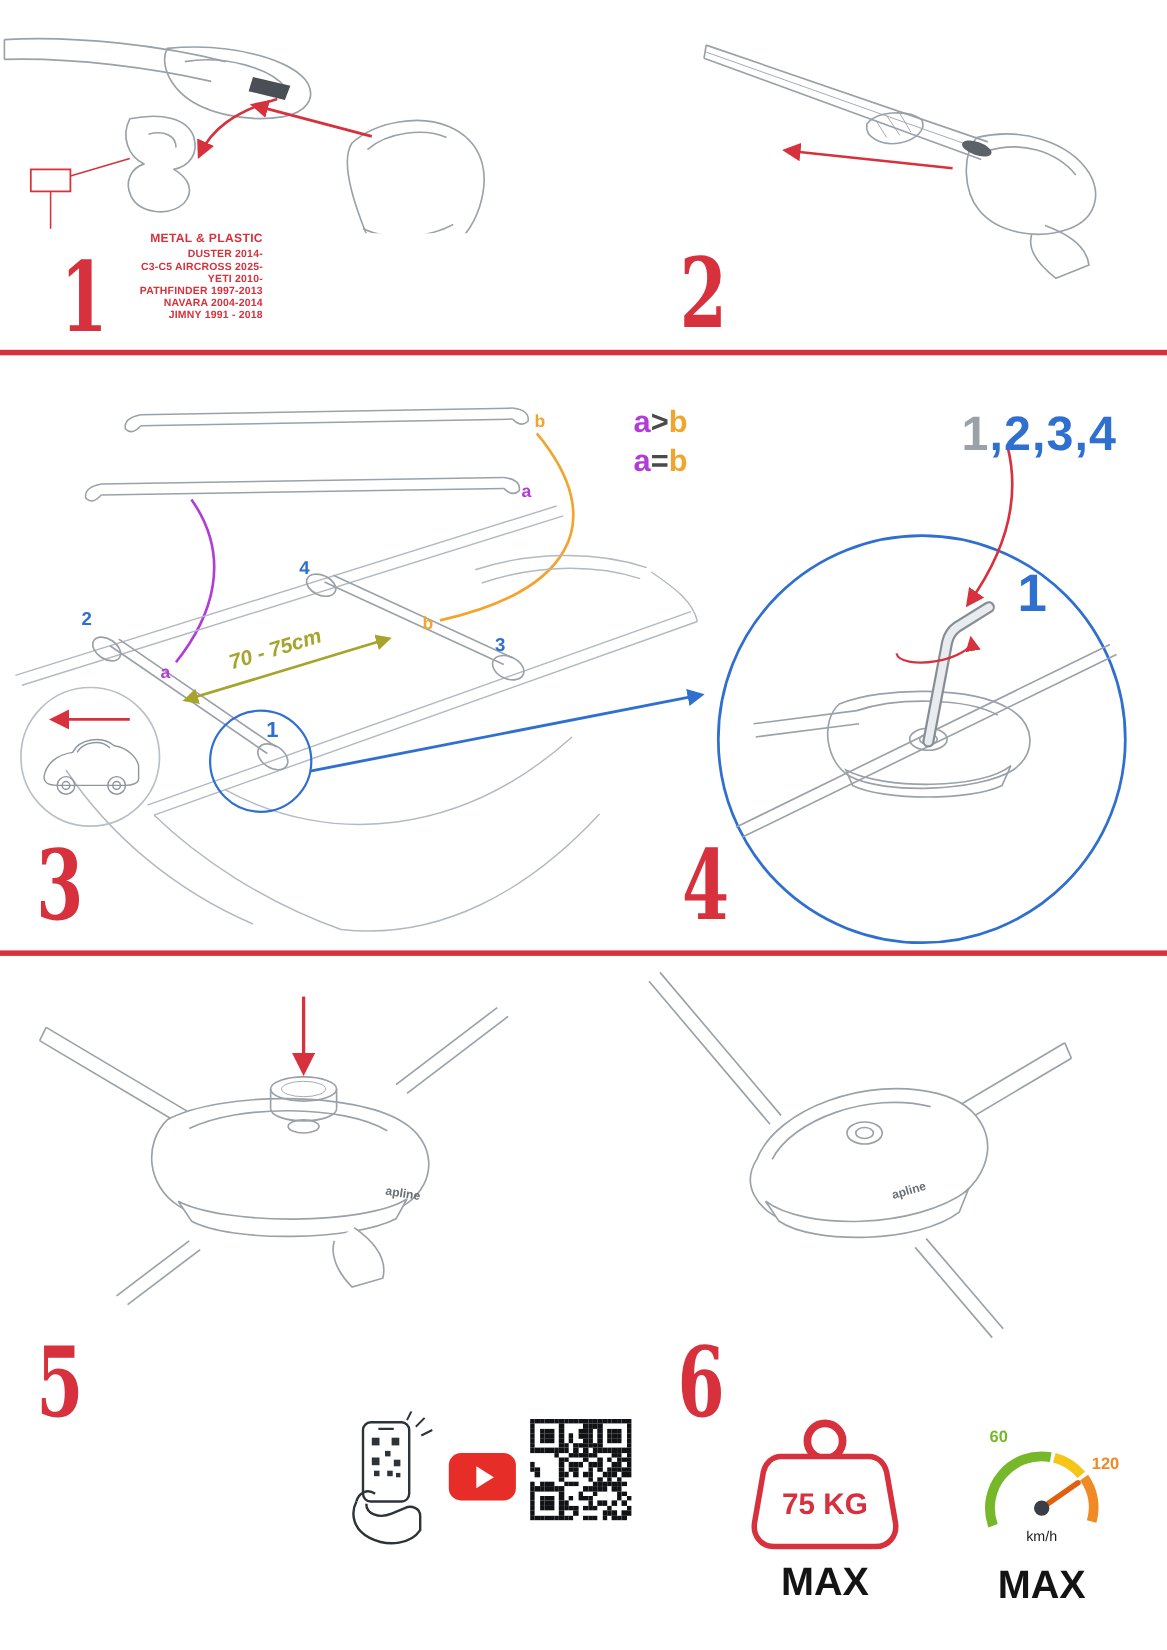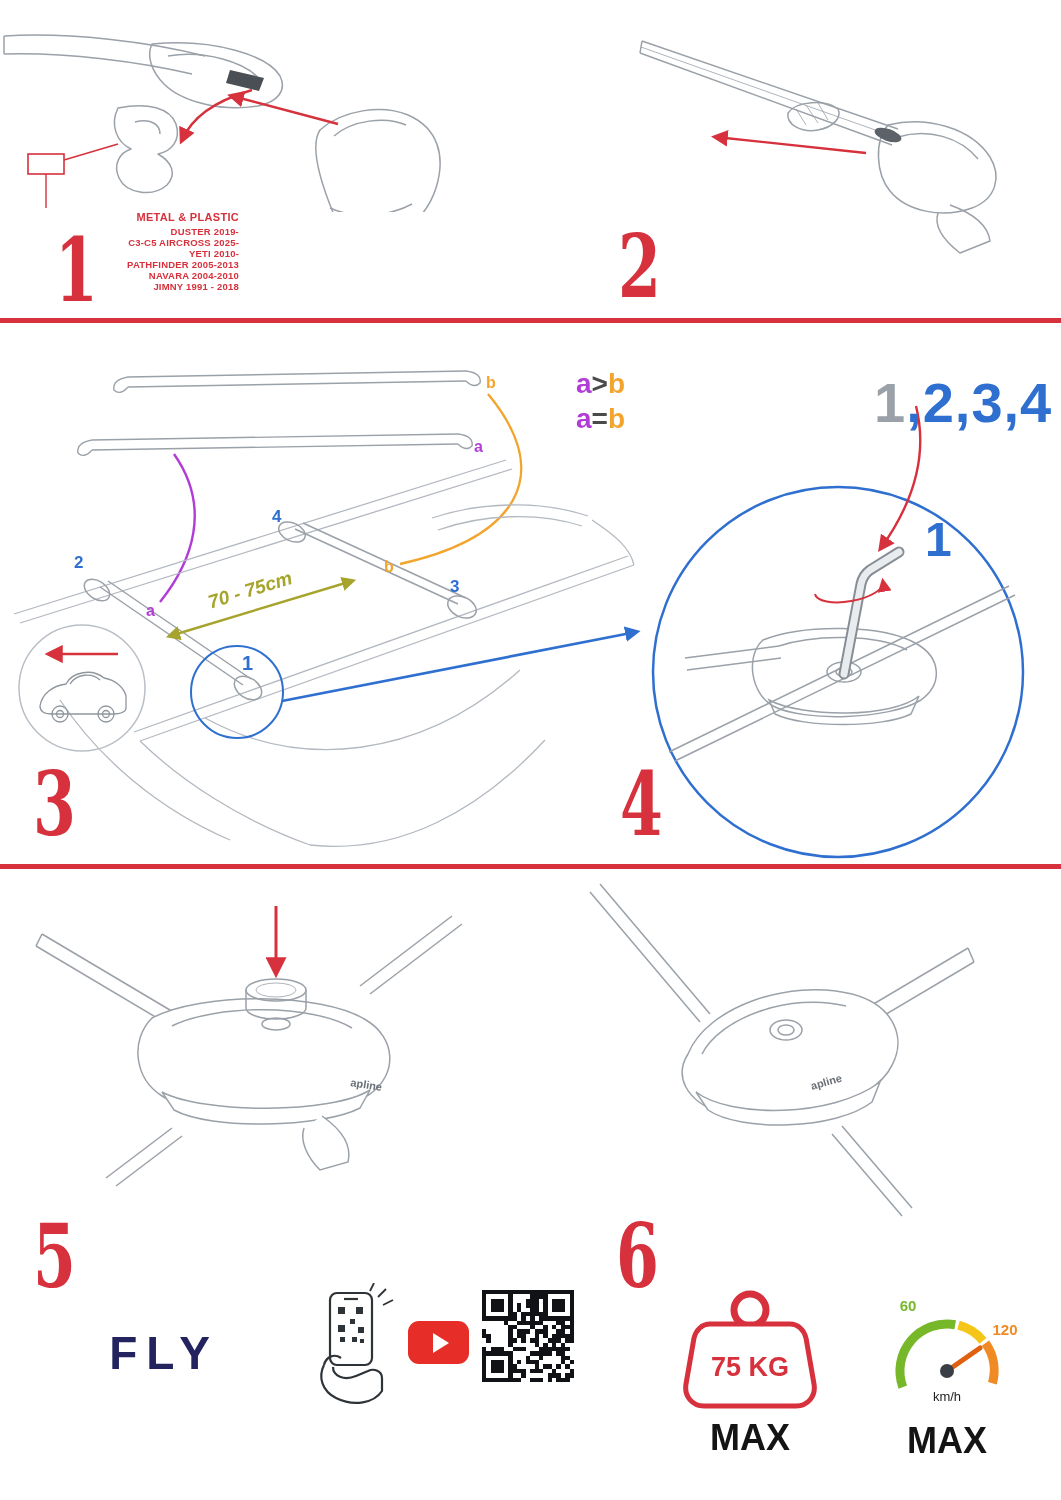--- a/index.html
+++ b/index.html
@@ -19,21 +19,21 @@
 
   .veh-text { position:absolute; left:67px; top:211px; width:172px; text-align:right; color:#d6313c; }
   .veh-title { font-size:11px; font-weight:bold; letter-spacing:.3px; margin-bottom:3px; }
   .veh-line { font-size:9.5px; font-weight:600; line-height:11px; letter-spacing:.2px; }
 
   .rules { position:absolute; left:576px; top:366px; font-size:28px; font-weight:bold; line-height:35px; }
   .rules .a { color:#b13dd6; }
   .rules .b { color:#f2a42c; }
   .rules .op { color:#4a4a4a; }
 
-  .seq { position:absolute; left:874px; top:370px; font-size:56px; font-weight:bold; letter-spacing:1px; }
+  .seq { position:absolute; left:874px; top:370px; font-size:44px; font-weight:bold; letter-spacing:1px; }
   .seq .first { color:#9aa1a8; }
   .seq .rest { color:#2f6fd0; }
   .hl1 { position:absolute; left:925px; top:512px; font-size:48px; font-weight:bold; color:#2f6fd0; }
 
   .fly { position:absolute; left:84px; top:1326px; width:160px; text-align:center;
          font-size:46px; font-weight:600; letter-spacing:9px; color:#23235f; }
   .brand { position:absolute; left:60px; top:1410px; font-size:28px; font-weight:bold;
            letter-spacing:-.5px; color:#222; white-space:nowrap; }
   .brand .red { color:#c8202f; }
   .brand .sp { display:inline-block; width:14px; }
@@ -85,25 +85,25 @@
       <path d="M338,112 L232,84" stroke-width="2.4" marker-end="url(#ar-red-a)"></path>
       <path d="M252,78 C212,90 192,106 182,128" stroke-width="2.4" marker-end="url(#ar-red-a)"></path>
       <rect x="28" y="142" width="36" height="20" stroke-width="1.6"></rect>
       <path d="M64,148 L118,132" stroke-width="1.4"></path>
       <path d="M46,162 L46,196" stroke-width="1.4"></path>
     </g>
   </svg>
 
   <div class="veh-text">
     <div class="veh-title">METAL &amp; PLASTIC</div>
-    <div class="veh-line">DUSTER 2019-</div>
+    <div class="veh-line">DUSTER 2014-</div>
     <div class="veh-line">C3-C5 AIRCROSS 2025-</div>
     <div class="veh-line">YETI 2010-</div>
-    <div class="veh-line">PATHFINDER 2005-2013</div>
-    <div class="veh-line">NAVARA 2004-2010</div>
+    <div class="veh-line">PATHFINDER 1997-2013</div>
+    <div class="veh-line">NAVARA 2004-2014</div>
     <div class="veh-line">JIMNY 1991 - 2018</div>
   </div>
 
   <svg class="abs" style="left:630px;top:25px" width="430" height="250" viewBox="0 0 430 250">
     <defs>
       <marker id="ar-red-b" viewBox="0 0 10 10" refX="7" refY="5" markerWidth="7" markerHeight="7" orient="auto-start-reverse">
         <path d="M0,0 L10,5 L0,10 Z" fill="#d6313c"></path>
       </marker>
     </defs>
     <g stroke="#9aa1a8" stroke-width="1.5" fill="none" stroke-linejoin="round">
@@ -286,21 +286,20 @@
       <path d="M408,70 L414,84"></path>
       <path d="M128,176 C146,130 228,100 292,116 C334,127 350,162 328,194 C300,234 204,252 158,234 C126,222 114,198 128,176 Z" fill="#fff"></path>
       <path d="M142,176 C160,140 230,114 286,128"></path>
       <path d="M136,214 C170,240 272,240 320,204 L312,224 C276,252 180,254 148,232 Z" fill="#fff"></path>
       <ellipse cx="226" cy="152" rx="16" ry="10"></ellipse>
       <ellipse cx="226" cy="152" rx="8" ry="5"></ellipse>
     </g>
     <text x="252" y="212" transform="rotate(-16 252 212)" font-size="11" font-weight="600" fill="#6a7076">apline</text>
   </svg>
 
-  <div class="fly">FLY</div>
 
 
   <svg class="abs" style="left:300px;top:1283px" width="100" height="125" viewBox="0 0 100 125">
     <g stroke="#2e3338" stroke-width="2.2" fill="none" stroke-linejoin="round">
       <rect x="30" y="10" width="42" height="72" rx="7"></rect>
       <path d="M44,16 L58,16"></path>
       <path d="M78,14 L86,6 M83,22 L93,17 M70,8 L74,0" stroke-width="1.8"></path>
       <path d="M24,82 C18,94 22,108 36,115 C54,124 74,120 82,108 L82,95 C82,88 74,85 68,88 L56,93 C44,98 33,93 33,84"></path>
       <path d="M24,82 C26,74 34,70 41,75"></path>
     </g>

